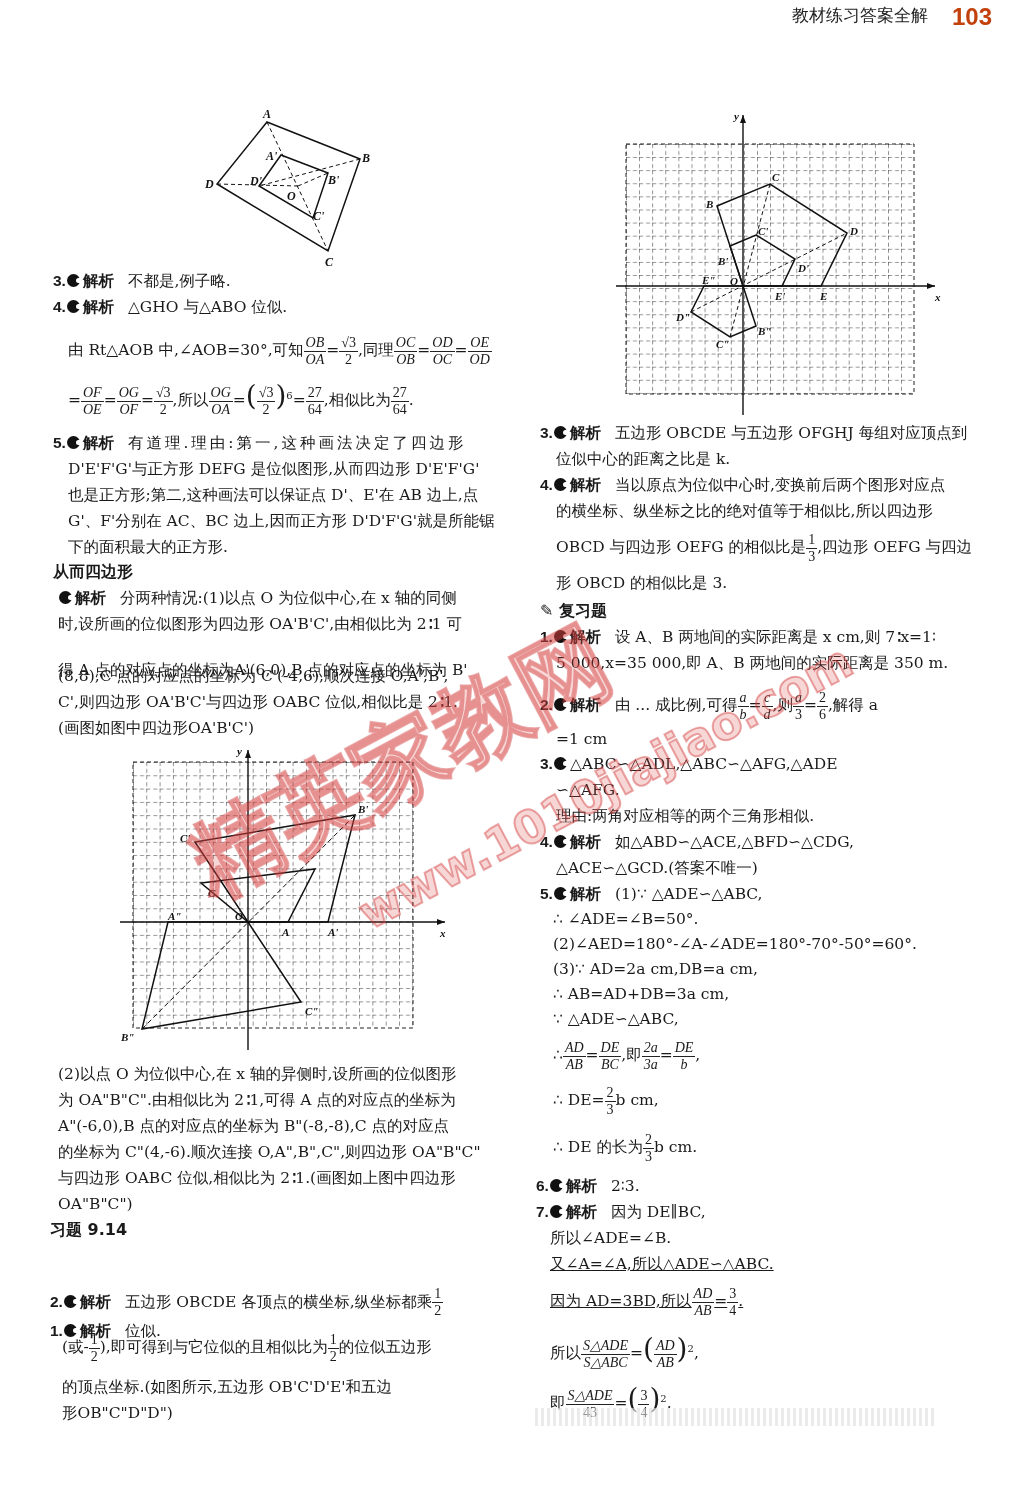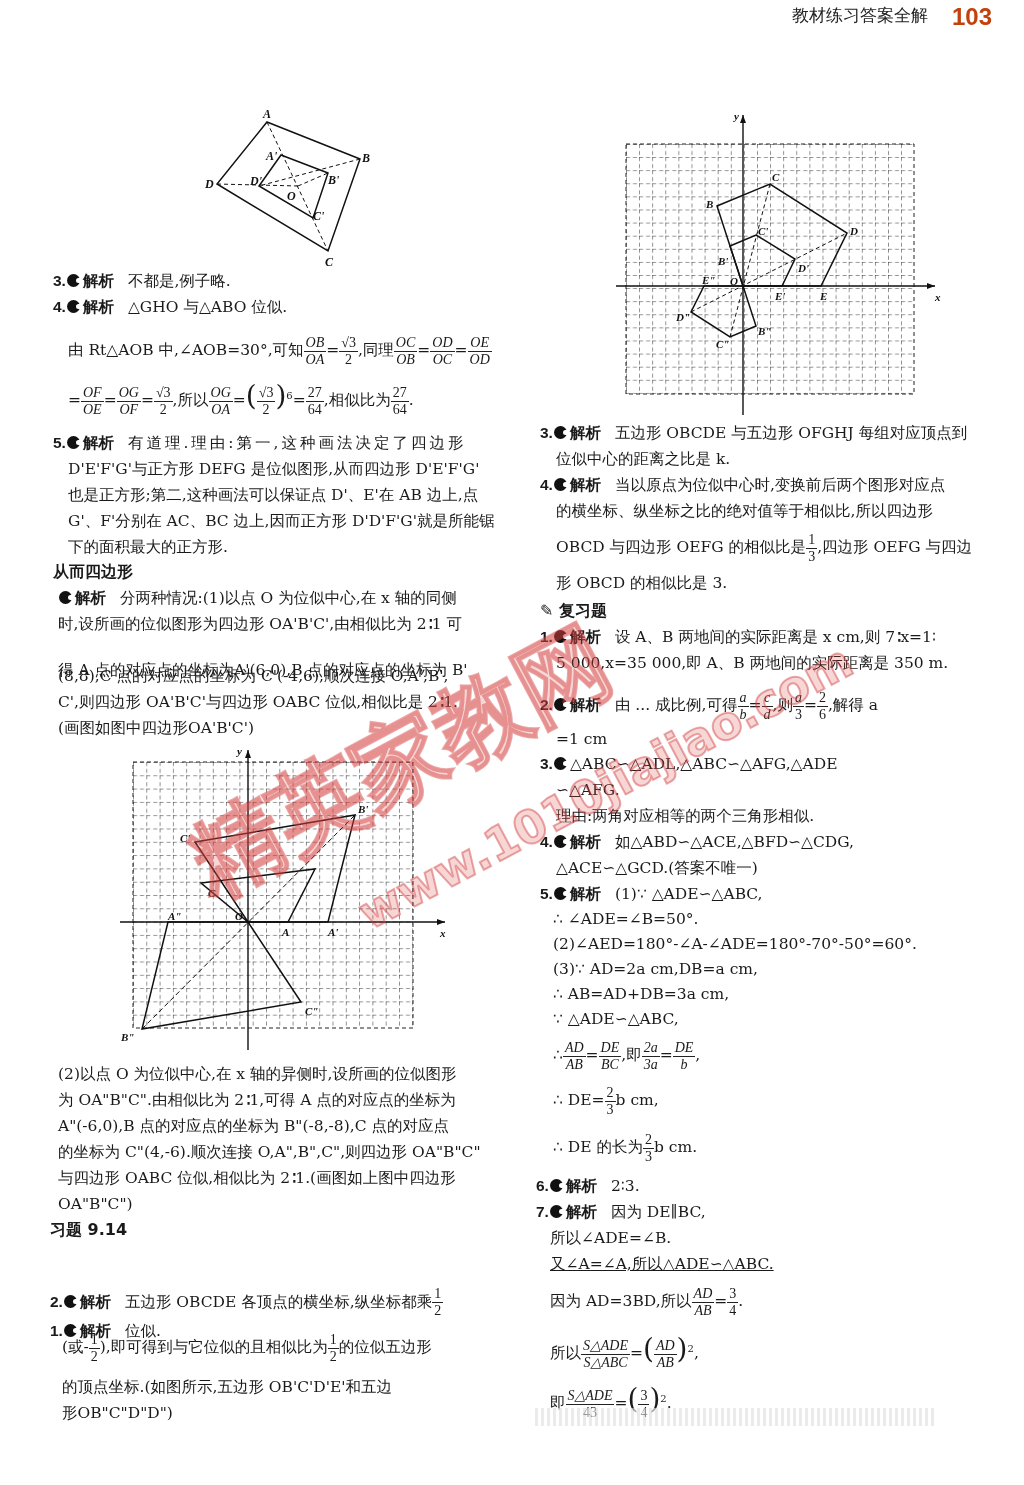--- a/index.html
+++ b/index.html
@@ -228,21 +228,21 @@
   <span>∴ DE 的长为</span><span class="frac"><span class="top">2</span><span>3</span></span><span>b cm.</span>
 </div>
 <div class="line" style="left:536px;top:1175px;">
   <span class="num">6.</span><span class="badge"></span><span class="jx">解析</span><span>2∶3.</span>
 </div>
 <div class="line" style="left:536px;top:1201px;">
   <span class="num">7.</span><span class="badge"></span><span class="jx">解析</span><span>因为 DE∥BC,</span>
 </div>
 <div class="line" style="left:550px;top:1227px;">所以∠ADE=∠B.</div>
 <div class="line" style="left:550px;top:1253px;text-decoration:underline;">又∠A=∠A,所以△ADE∽△ABC.</div>
-<div class="line" style="left:550px;top:1284px;line-height:34px;">
+<div class="line" style="left:550px;top:1284px;line-height:34px;text-decoration:underline;">
   <span>因为 AD=3BD,所以</span><span class="frac"><span class="top"><i class="m">AD</i></span><span><i class="m">AB</i></span></span>=<span class="frac"><span class="top">3</span><span>4</span></span>.
 </div>
 <div class="line" style="left:550px;top:1332px;line-height:34px;">
   <span>所以</span><span class="frac"><span class="top"><i class="m">S△ADE</i></span><span><i class="m">S△ABC</i></span></span>=<span style="font-size:28px;">(</span><span class="frac"><span class="top"><i class="m">AD</i></span><span><i class="m">AB</i></span></span><span style="font-size:28px;">)</span><sup style="font-size:10px;">2</sup>,
 </div>
 <div class="line" style="left:550px;top:1382px;line-height:34px;">
   <span>即</span><span class="frac"><span class="top"><i class="m">S△ADE</i></span><span>43</span></span>=<span style="font-size:28px;">(</span><span class="frac"><span class="top">3</span><span>4</span></span><span style="font-size:28px;">)</span><sup style="font-size:10px;">2</sup>.
 </div>
 <div class="noise" style="left:535px;top:1408px;width:400px;height:18px;"></div>
 

